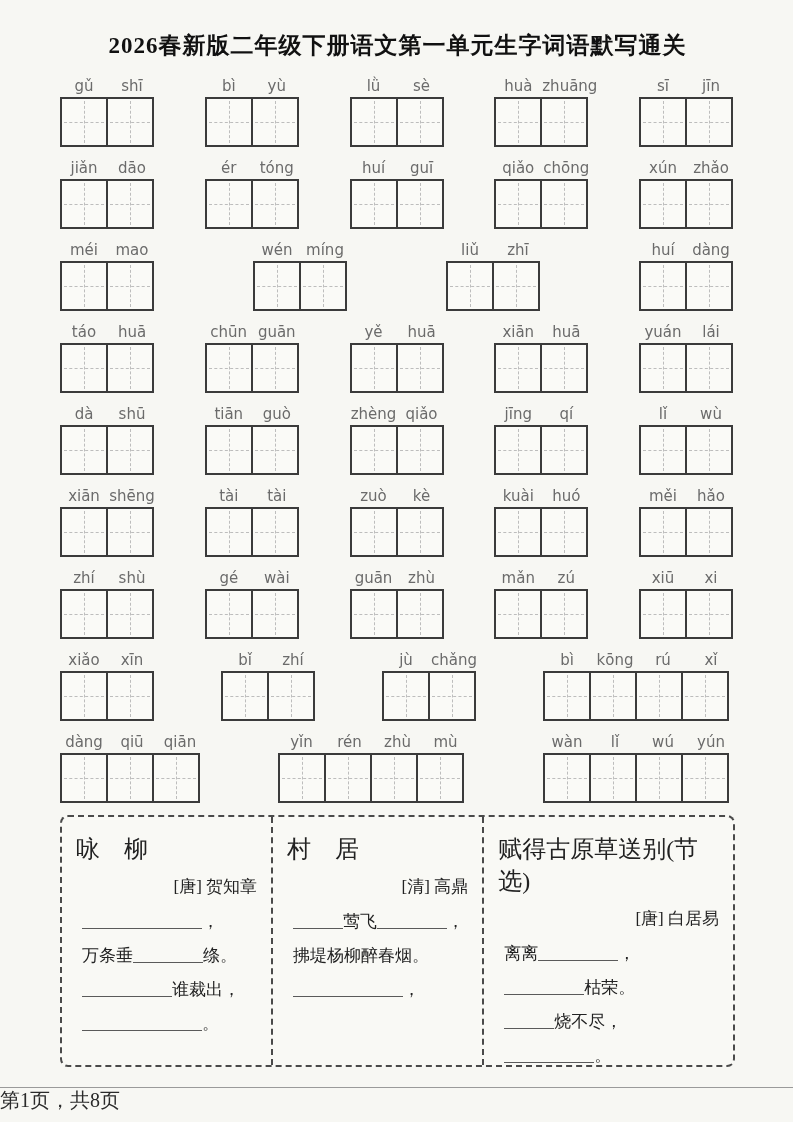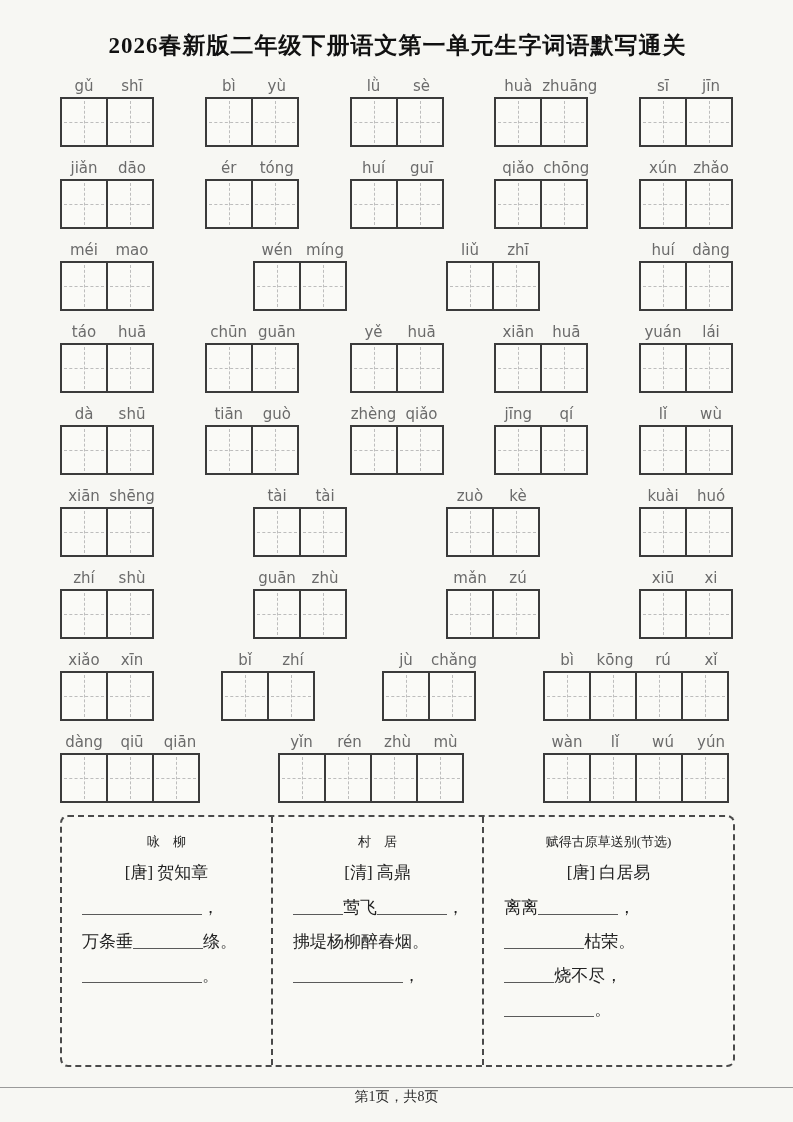--- a/index.html
+++ b/index.html
@@ -36,35 +36,35 @@
     border-top:1px dashed #bdbdbd;
   }
   
   .poems {
     display:flex; border:2px dashed #4a4a4a; border-radius:8px;
     margin-top:4px; height:252px; background:#f9f9f5;
   }
   .poem { flex:1; padding:10px 14px 8px; }
   .poem + .poem { border-left:2px dashed #4a4a4a; }
   .poem.wide { flex:1.22; }
-  .poem-title { text-align:center; font-size:13px; margin:6px 0 10px; color:#222; }
-  .poem-author { text-align:center; font-size:17px; margin-bottom:12px; color:#222; }
+  .poem-title { text-align:left; font-size:24px; margin:6px 0 10px; color:#222; }
+  .poem-author { text-align:right; font-size:17px; margin-bottom:12px; color:#222; }
   .poem-line { font-size:17px; margin:11px 0; padding-left:6px; color:#222; white-space:nowrap; }
   .blank {
     display:inline-block; border-bottom:1.5px solid #5a5a5a; height:14px;
     vertical-align:-2px;
   }
   
   .footer-divider {
     position:absolute; left:0; right:0; bottom:34px;
     border-top:1px solid #9a9a9a;
   }
   .footer {
-    position:absolute; left:0; right:0; bottom:16px; text-align:center;
-    font-size:14px; color:#2a2a2a;
+    position:absolute; left:0; right:0; bottom:8px; 
+    font-size:20px; color:#2a2a2a;
   }
 </style>
 </head>
 <body>
 
 <div class="page">
   <div class="title">2026春新版二年级下册语文第一单元生字词语默写通关</div>
 
   <div id="grid">
       <div class="prow">
@@ -351,26 +351,46 @@
         <div class="pgroup">
           <div class="pline">
             <div class="psyl">kuài</div>
             <div class="psyl">huó</div>
           </div>
           <div class="bline">
             <div class="box"></div>
             <div class="box"></div>
           </div>
         </div>
+        <div class="pgroup">
+          <div class="pline">
+            <div class="psyl">měi</div>
+            <div class="psyl">hǎo</div>
+          </div>
+          <div class="bline">
+            <div class="box"></div>
+            <div class="box"></div>
+          </div>
+        </div>
       </div>
       <div class="prow">
         <div class="pgroup">
           <div class="pline">
             <div class="psyl">zhí</div>
             <div class="psyl">shù</div>
+          </div>
+          <div class="bline">
+            <div class="box"></div>
+            <div class="box"></div>
+          </div>
+        </div>
+        <div class="pgroup">
+          <div class="pline">
+            <div class="psyl">gé</div>
+            <div class="psyl">wài</div>
           </div>
           <div class="bline">
             <div class="box"></div>
             <div class="box"></div>
           </div>
         </div>
         <div class="pgroup">
           <div class="pline">
             <div class="psyl">guān</div>
             <div class="psyl">zhù</div>
@@ -490,20 +510,21 @@
         </div>
       </div>
     </div>
 
   <div id="poems" class="poems">
       <div class="poem">
         <div class="poem-title">咏　柳</div>
         <div class="poem-author">[唐]  贺知章</div>
         <div class="poem-line"><span class="blank" style="width: 120px;"></span>，</div>
         <div class="poem-line">万条垂<span class="blank" style="width: 70px;"></span>绦。</div>
+        <div class="poem-line"><span class="blank" style="width: 90px;"></span>谁裁出，</div>
         <div class="poem-line"><span class="blank" style="width: 120px;"></span>。</div>
       </div>
       <div class="poem">
         <div class="poem-title">村　居</div>
         <div class="poem-author">[清]  高鼎</div>
         <div class="poem-line"><span class="blank" style="width: 50px;"></span>莺飞<span class="blank" style="width: 70px;"></span>，</div>
         <div class="poem-line">拂堤杨柳醉春烟。</div>
         <div class="poem-line"><span class="blank" style="width: 110px;"></span>，</div>
       </div>
       <div class="poem wide">

